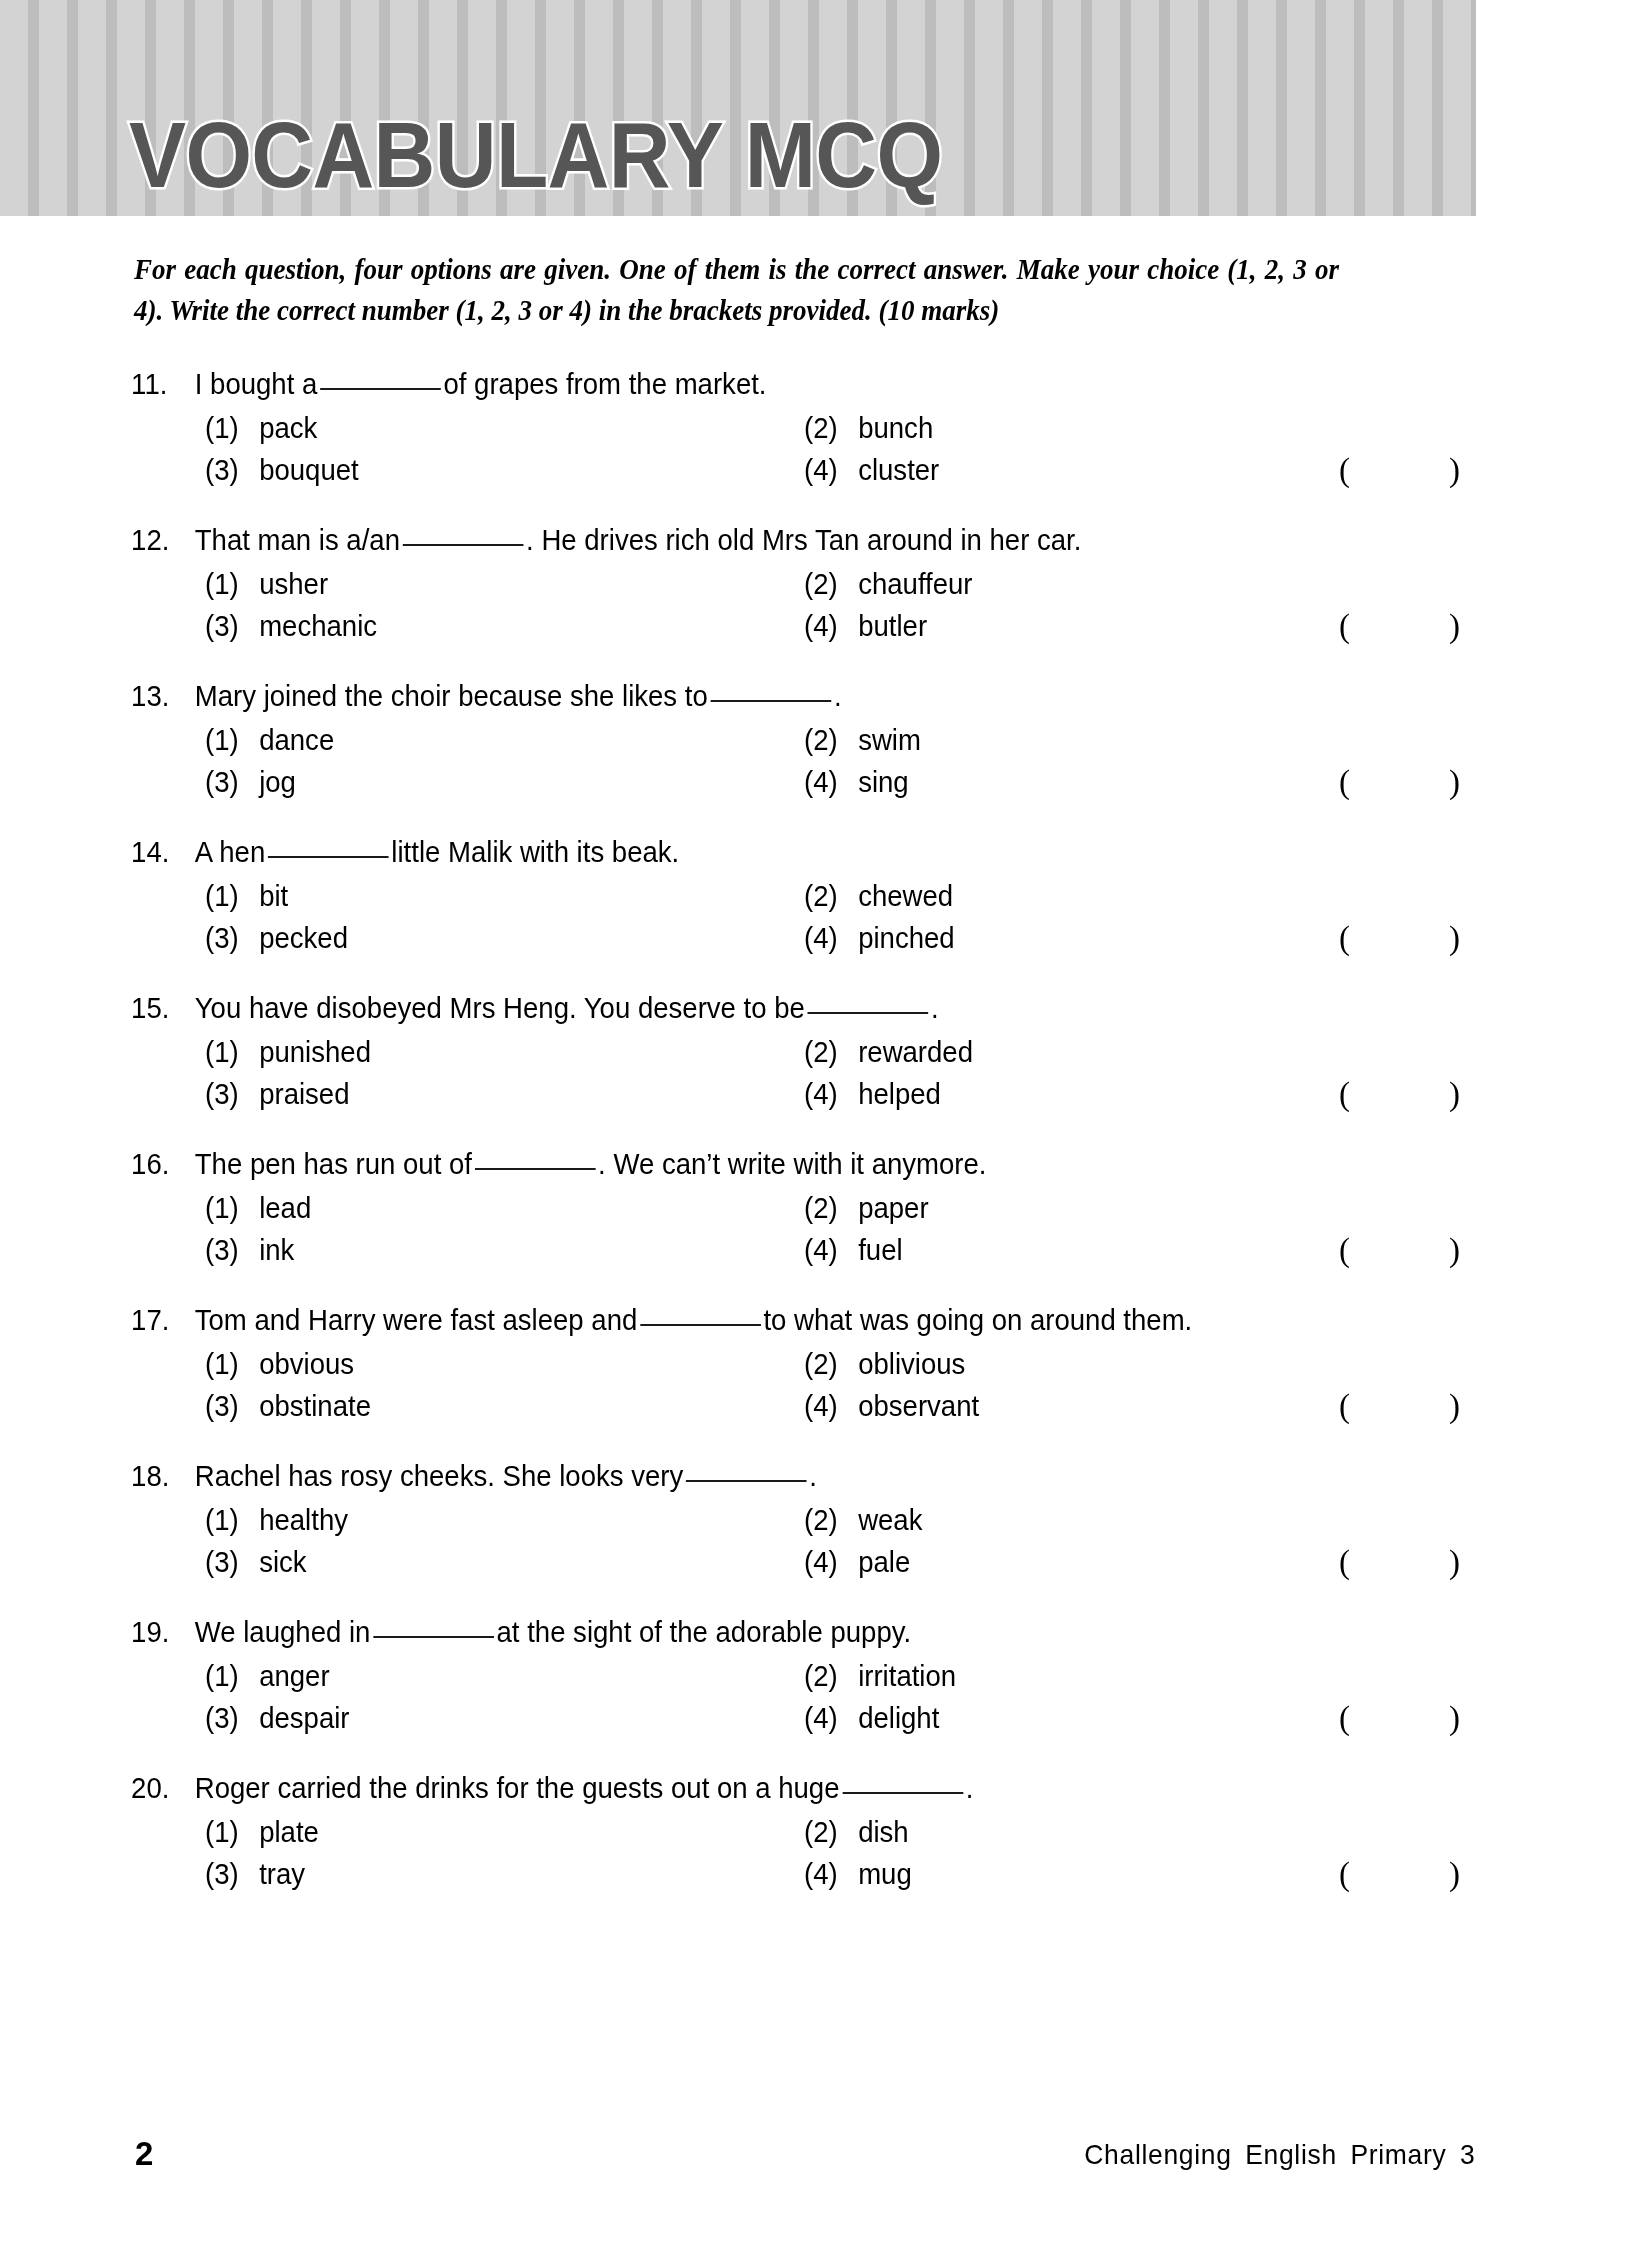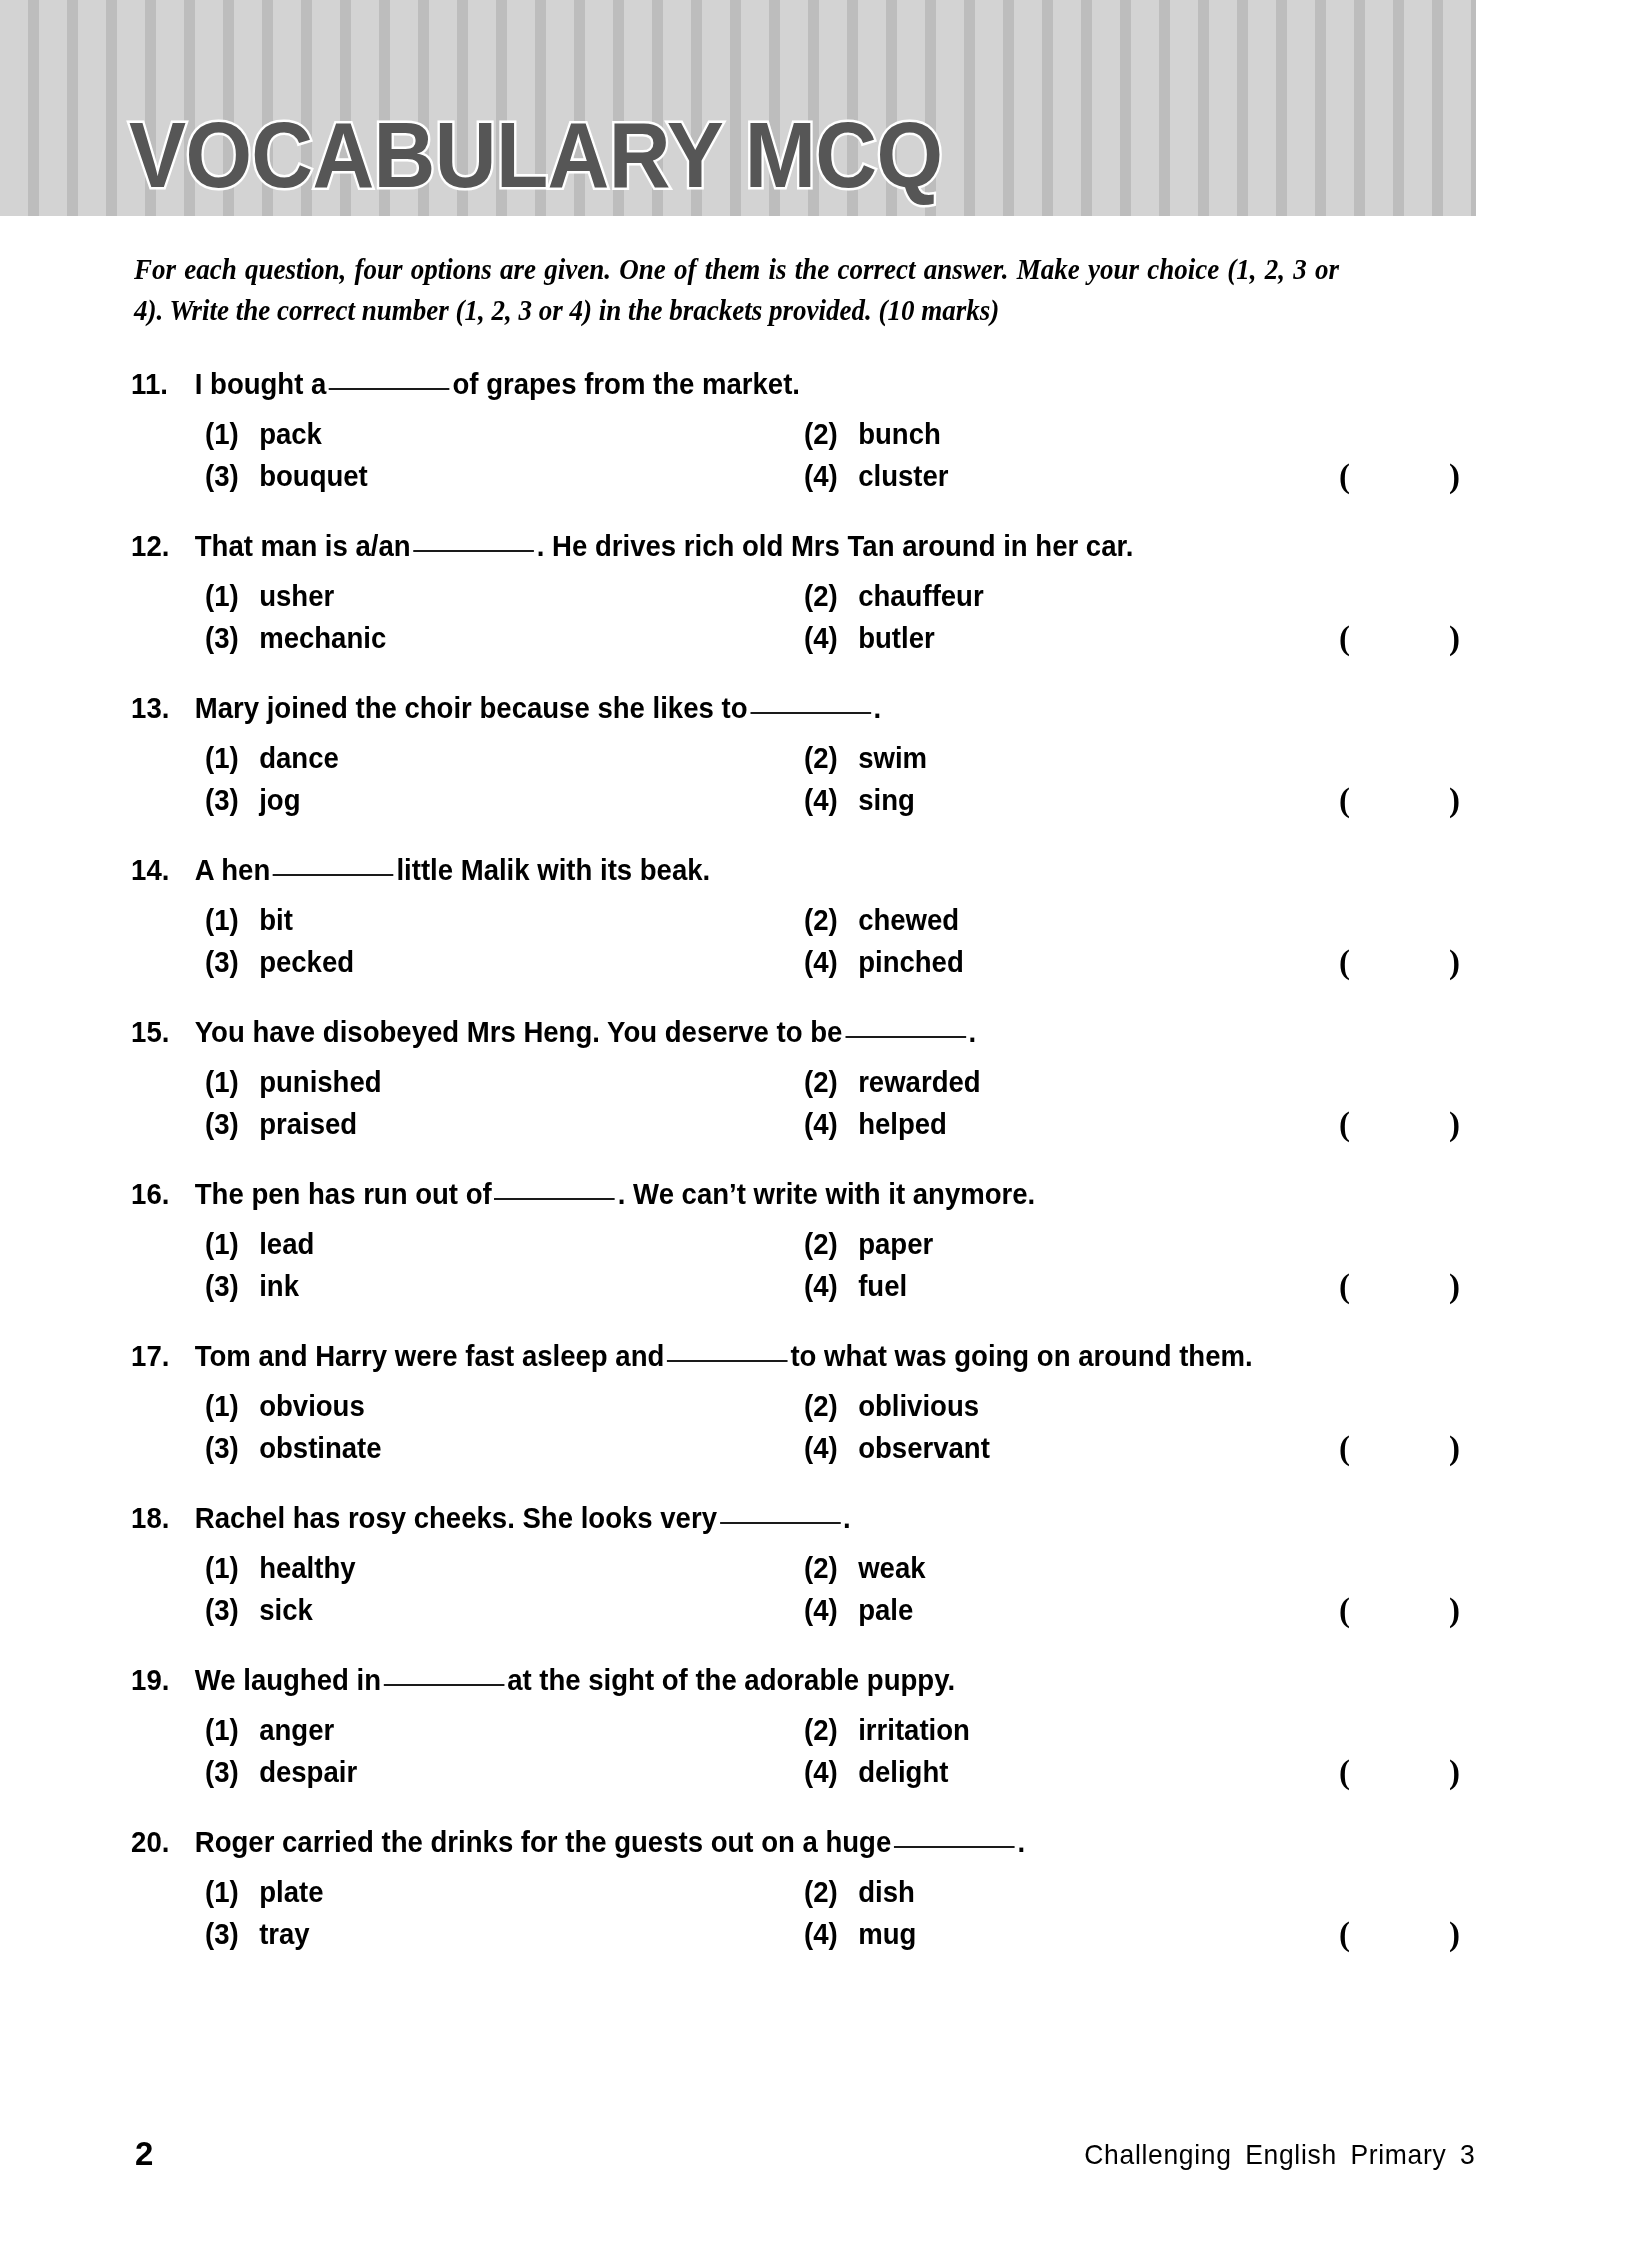--- a/index.html
+++ b/index.html
@@ -77,21 +77,20 @@
   .questions {
     position: absolute;
     left: 0;
     top: 363px;
     width: 1651px;
   }
 
   .question {
     position: relative;
     margin-bottom: 28px;
-    font-weight: bold;
   }
 
   .q-stem {
     position: relative;
     padding-left: 138px;
     font-size: 29px;
     line-height: 42px;
     white-space: nowrap;
     transform: scaleX(0.95);
     transform-origin: left top;
@@ -114,21 +113,21 @@
     display: inline-block;
     width: 127px;
     height: 0;
     border-bottom: 2.9px solid #1a1a1a;
     vertical-align: 3.6px;
     margin: 0 2.9px;
   }
 
   .q-options {
     position: relative;
-    margin-top: 8px;
+    margin-top: 2px;
     height: 84px;
     padding-left: 21px;
   }
 
   .opt {
     position: absolute;
     font-size: 29px;
     line-height: 42px;
     white-space: nowrap;
     transform: scaleX(0.95);

